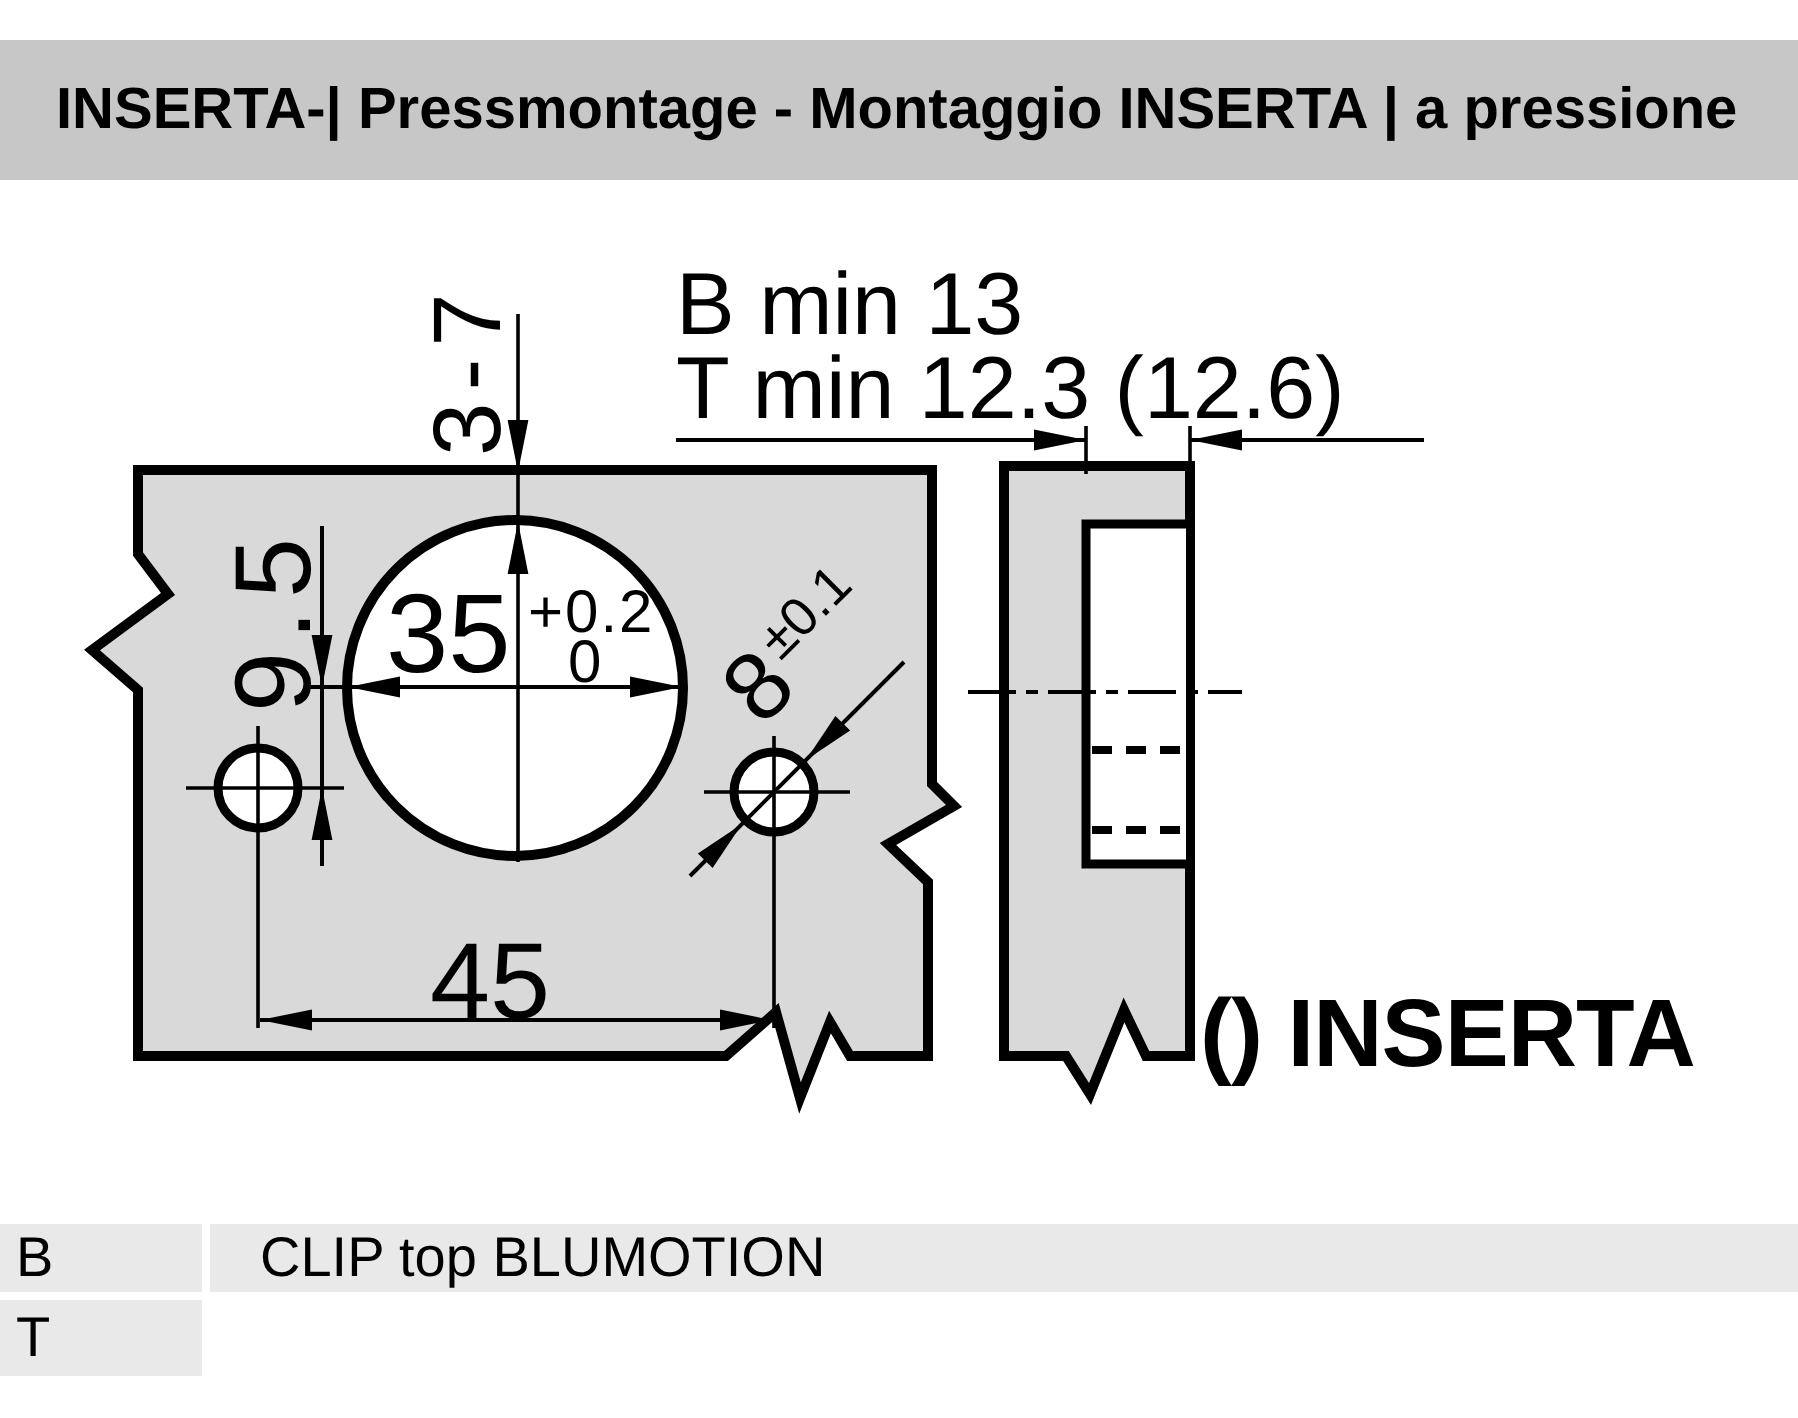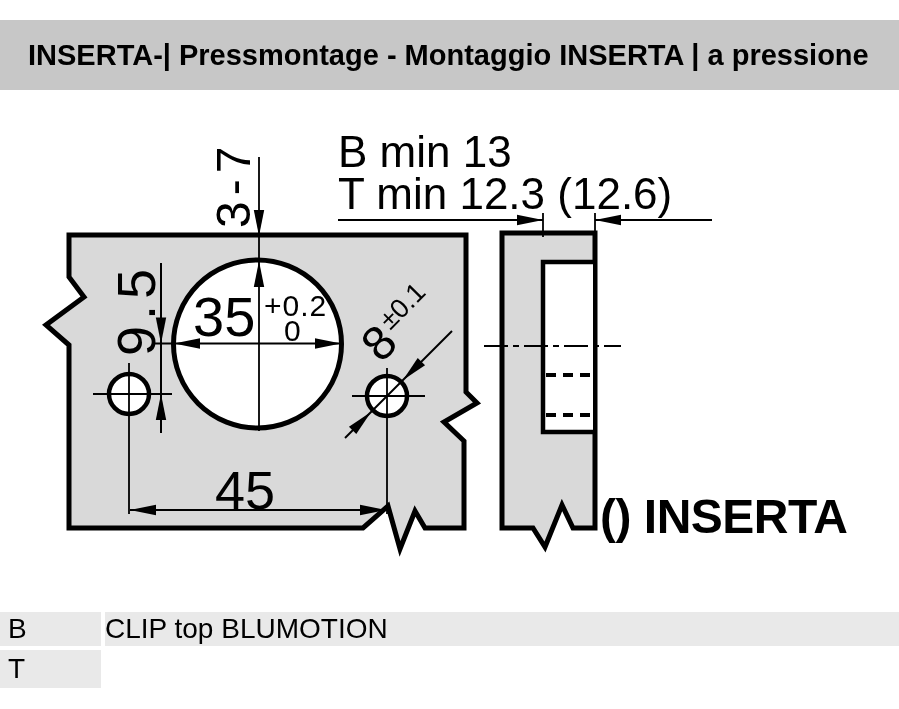--- a/index.html
+++ b/index.html
@@ -14,21 +14,21 @@
   .header-bar{background:var(--header_bg);}
   .header-title{font-size:29px;font-weight:bold;padding-left:28px;white-space:nowrap;letter-spacing:0;}
   .drawing-svg{position:absolute;left:0;top:0;}
   .dim-text{font-family:"Liberation Sans",sans-serif;fill:var(--line);}
   .legend{position:absolute;left:0;width:899px;}
   .legend-row{position:absolute;left:0;width:899px;display:flex;}
   .cell-key,.cell-value{background:var(--legend_row_bg);display:flex;align-items:center;
     font-size:28px;}
   .cell-key{width:101px;padding-left:8px;box-sizing:border-box;}
   .cell-gap{width:4px;background:var(--page_bg);}
-  .cell-value{flex:1;padding-left:0;}
+  .cell-value{flex:1;padding-left:25px;}
 </style>
 </head>
 <body>
 
 <div class="header-bar">
   <span class="header-title">INSERTA-| Pressmontage - Montaggio INSERTA | a pressione</span>
 </div>
 
 <svg class="drawing-svg" width="899" height="709" viewBox="0 0 899 709" fill="none" stroke-linecap="butt" stroke-linejoin="miter">
 

